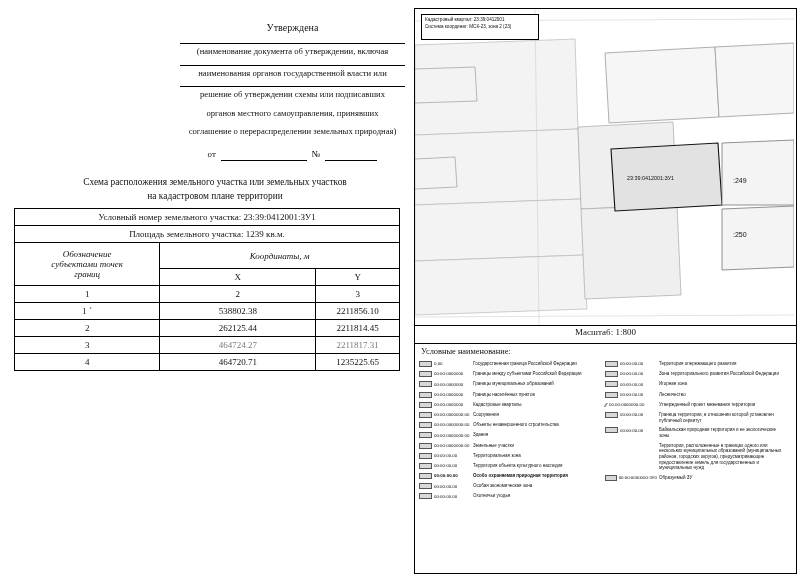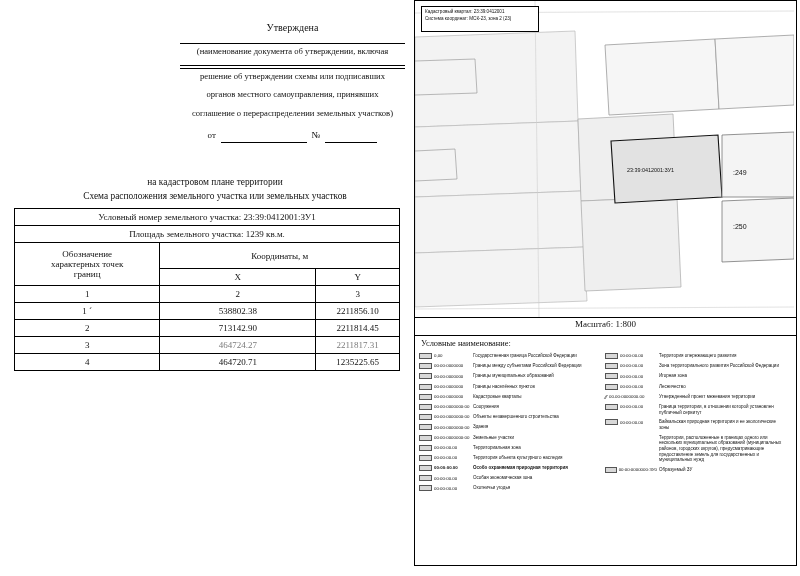--- a/index.html
+++ b/index.html
@@ -42,26 +42,26 @@
   
   table.coords{
     position:absolute;left:14px;top:208px;width:386px;
     border-collapse:collapse;font-size:9px;
   }
   table.coords td,table.coords th{
     border:1px solid #000;padding:3px 20px;text-align:center;font-weight:normal;
   }
   td.leftcell{text-align:left;padding-left:6px;}
   .rowh{height:17px;}
-  .tall{height:26px;}
+  .tall{height:26px;font-style:italic;}
   .faint{color:#7a7a7a;}
 
   
   .right{
-    position:absolute;left:414px;top:0;width:381px;height:564px;
+    position:absolute;left:414px;top:8px;width:381px;height:564px;
     border:1px solid #000;
   }
   .map-area{
     position:relative;width:100%;height:316px;border-bottom:1px solid #000;
     background:#ffffff;overflow:hidden;
   }
   .map-svg{position:absolute;left:0;top:0;}
   .cad-box{
     position:absolute;left:6px;top:5px;width:118px;height:26px;
     border:1px solid #000;background:#fff;
@@ -108,76 +108,77 @@
 
 <div class="page">
 
   <div class="left">
 
     <div class="header-block">
       <div class="approve">Утверждена</div>
       <div class="rule"></div>
       <span class="cap">(наименование документа об утверждении, включая</span>
       <div class="rule"></div>
+      <span class="cap">наименования органов государственной власти или</span>
       <div class="rule"></div>
       <span class="cap">решение об утверждении схемы или подписавших</span>
       <span class="cap">органов местного самоуправления, принявших</span>
-      <span class="cap">соглашение о перераспределении земельных участков)</span>
+      <span class="cap">соглашение о перераспределении земельных природная)</span>
       <div class="from-line">
         <span>от</span>
         <span class="u u1"></span>
         <span>№</span>
         <span class="u u2"></span>
       </div>
     </div>
 
     <div class="scheme-title">
+      <div>Схема расположения земельного участка или земельных участков</div>
       <div>на кадастровом плане территории</div>
-      <div>Схема расположения земельного участка или земельных участков</div>
     </div>
 
     <table class="coords">
       <tbody>
           <tr class="rowh">
         <td class="leftcell" colspan="3">
           <span>Условный номер земельного участка:</span>
           <span>23:39:0412001:ЗУ1</span>
         </td>
       </tr>
       <tr class="rowh">
         <td class="leftcell" colspan="3">
           <span>Площадь земельного участка:</span>
           <span>1239 кв.м.</span>
         </td>
       </tr>
       <tr class="tall">
         <td rowspan="2" style="width:118px">
           <div>Обозначение</div>
-          <div>характерных точек</div>
+          <div>субъектами точек</div>
           <div>границ</div>
         </td>
         <td colspan="2">Координаты, м</td>
       </tr>
       <tr class="rowh">
         <td style="width:134px">X</td>
         <td>Y</td>
       </tr>
       <tr class="rowh">
         <td>1</td>
         <td>2</td>
         <td>3</td>
       </tr>
       <tr class="rowh">
         <td>1  ˊ</td>
         <td>538802.38</td>
         <td>2211856.10</td>
       </tr>
       <tr class="rowh">
         <td>2</td>
-        <td>713142.90</td>
+        <td>262125.44</td>
         <td>2211814.45</td>
       </tr>
       <tr class="rowh">
         <td>3</td>
         <td class="faint">464724.27</td>
         <td class="faint">2211817.31</td>
       </tr>
       <tr class="rowh">
         <td>4</td>
         <td>464720.71</td>

